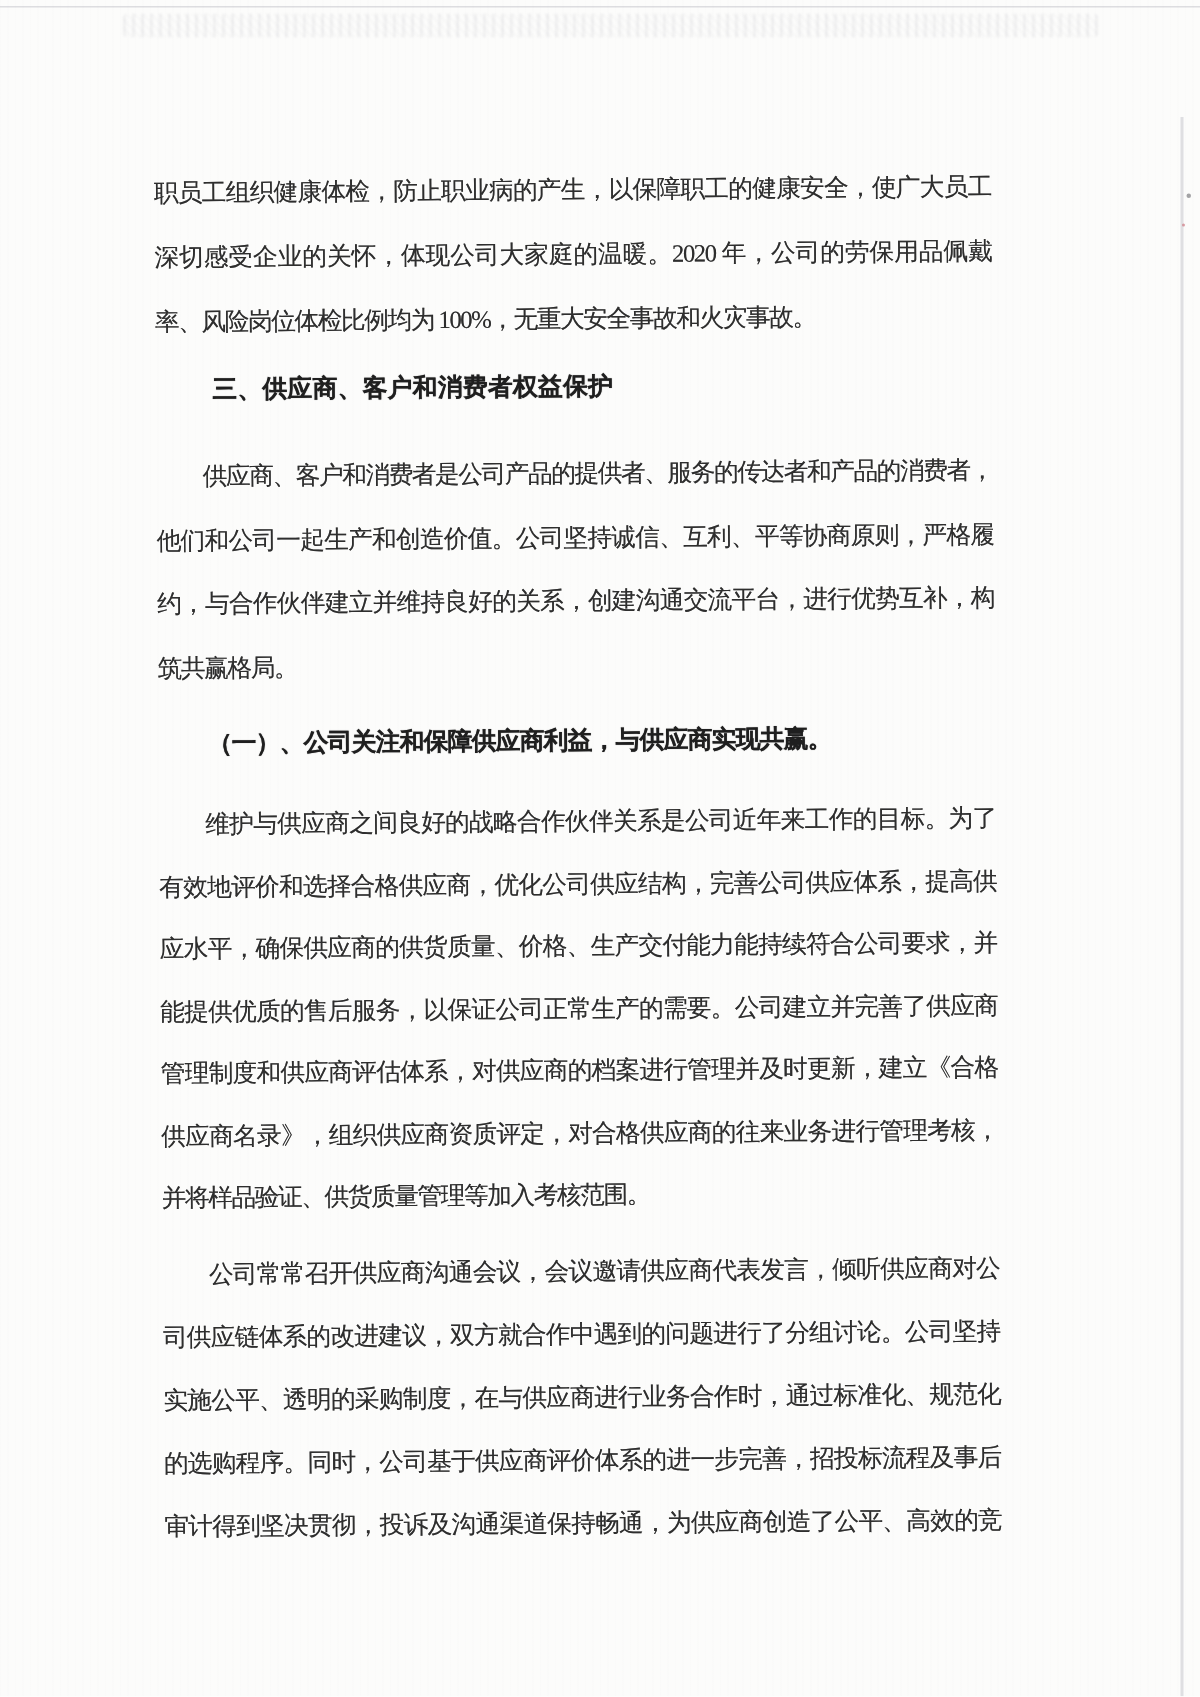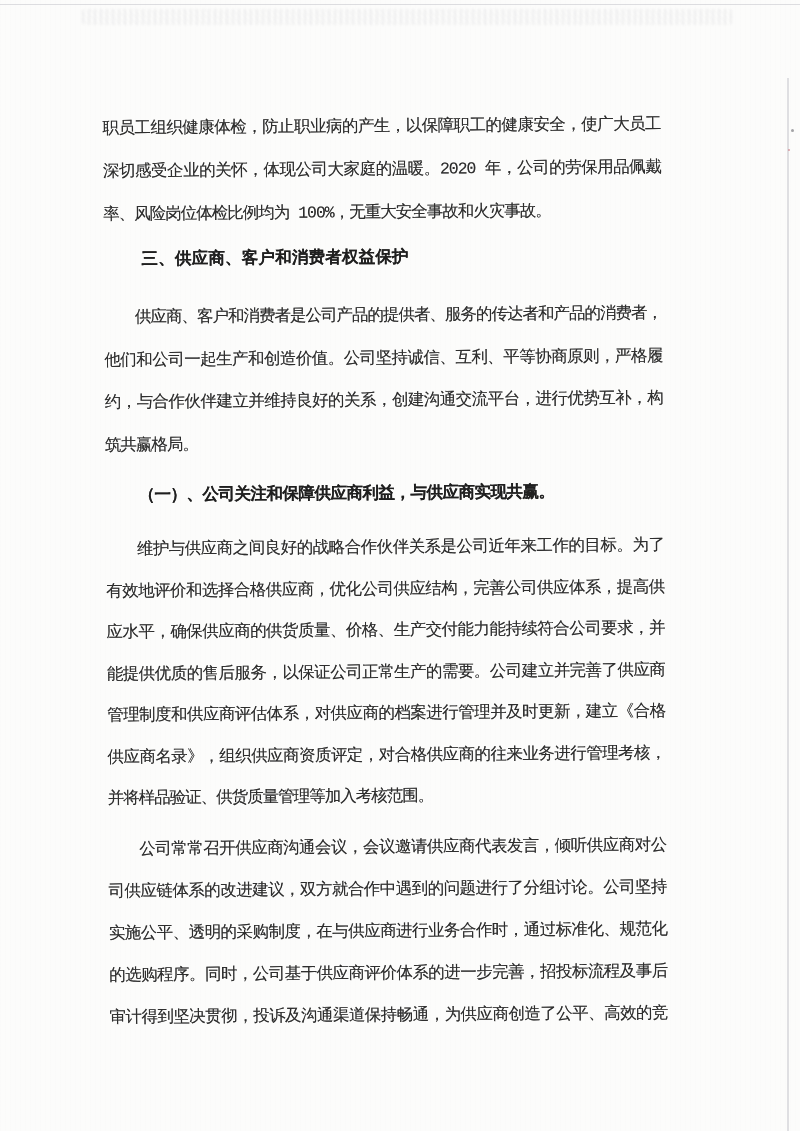--- a/index.html
+++ b/index.html
@@ -6,21 +6,21 @@
     margin: 0;
     padding: 0;
     background: #ffffff;
   }
   .page {
     position: relative;
     width: 800px;
     height: 1131px;
     background: #fcfcfb;
     overflow: hidden;
-    font-family: Liberation Mono, monospace;
+    font-family: Liberation Serif, serif;
     
     background-image: repeating-linear-gradient(90deg,
       rgba(120,120,130,0.012) 0 1px, transparent 1px 5px);
   }
 
   
   .scan-topline {
     position: absolute; top: 4px; left: 0;
     width: 800px; height: 1px;
     background: rgba(195,195,202,0.55);

